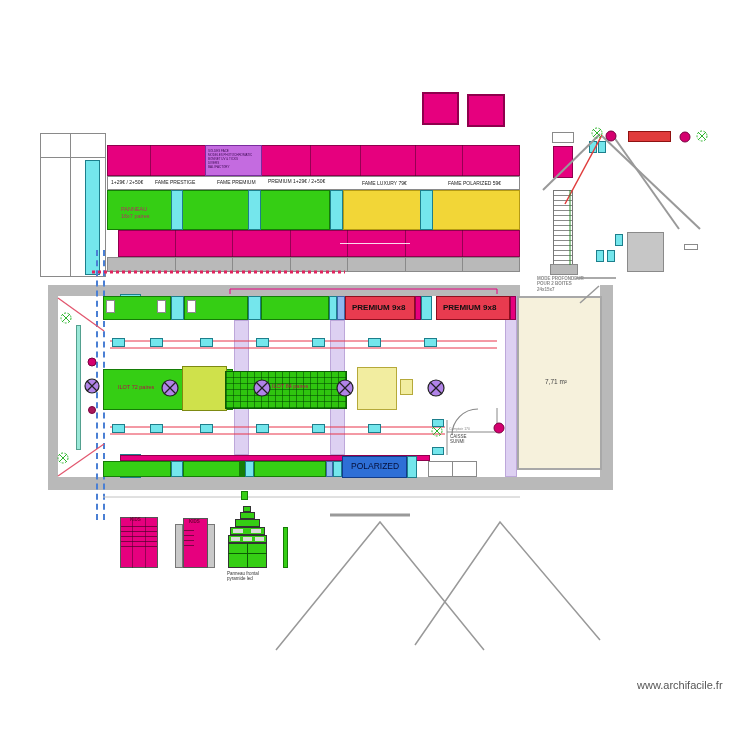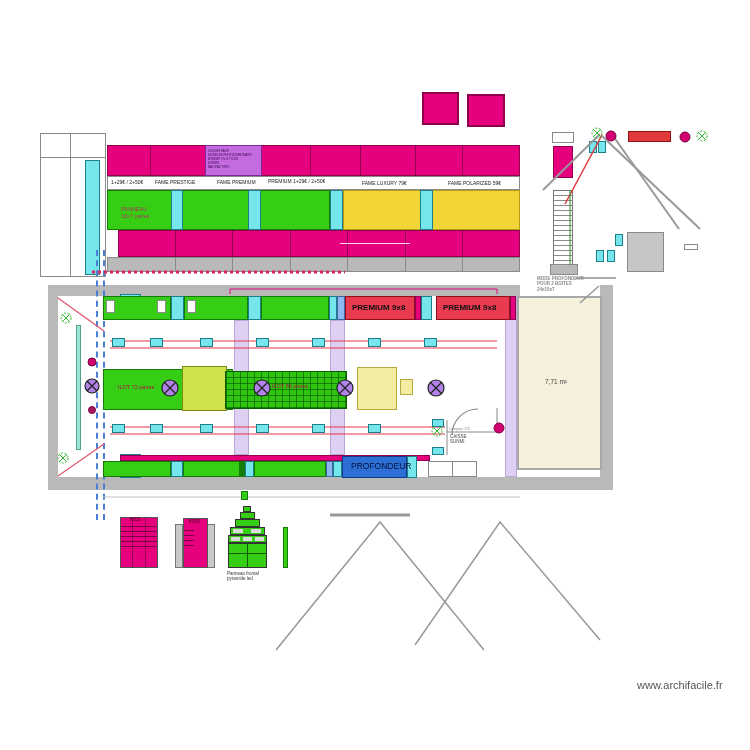--- a/index.html
+++ b/index.html
@@ -267,21 +267,21 @@
   <div class="t" style="left:448px;top:180px;font-size:5px;">FAME POLARIZED 59€</div>
   <div class="t" style="left:208px;top:149px;width:53px;font-size:3px;line-height:1.35;color:#3a0a50;">SOLDES FACE
 MODELES PHOTOCHROMATIC
 BONNET UV &amp; TICKS
 DIVERS
 BALI FACTORY</div>
   <div class="t" style="left:121px;top:206px;font-size:5.5px;color:#b03060;">PANNEAU
 16x7 paires</div>
   <div class="t" style="left:352px;top:303px;font-size:8px;font-weight:bold;color:#111;">PREMIUM 9x8</div>
   <div class="t" style="left:443px;top:303px;font-size:8px;font-weight:bold;color:#111;">PREMIUM 9x8</div>
-  <div class="t" style="left:351px;top:461px;font-size:8.5px;color:#05103a;">PROFONDEUR</div>
+  <div class="t" style="left:351px;top:461px;font-size:8.5px;color:#05103a;">POLARIZED</div>
   <div class="t" style="left:118px;top:384px;font-size:5.5px;color:#b2104a;">ILOT 72 paires</div>
   <div class="t" style="left:272px;top:383px;font-size:5.5px;color:#b2104a;">ILOT 84 paires</div>
   <div class="t" style="left:449px;top:427px;font-size:3.5px;color:#888;">Comptoir 170</div>
   <div class="t" style="left:450px;top:434px;font-size:4.5px;color:#444;">CAISSE
 SUNMI</div>
   <div class="t" style="left:545px;top:378px;font-size:6.5px;color:#444;">7,71 m²</div>
   <div class="t" style="left:537px;top:276px;font-size:4.5px;font-weight:bold;color:#8a8a8a;">MODE PROFONDEUR
 POUR 2 BOITES
 24x15x7</div>
   <div class="t" style="left:130px;top:517px;font-size:4.5px;font-weight:bold;color:#6d0033;">KIDS</div>

